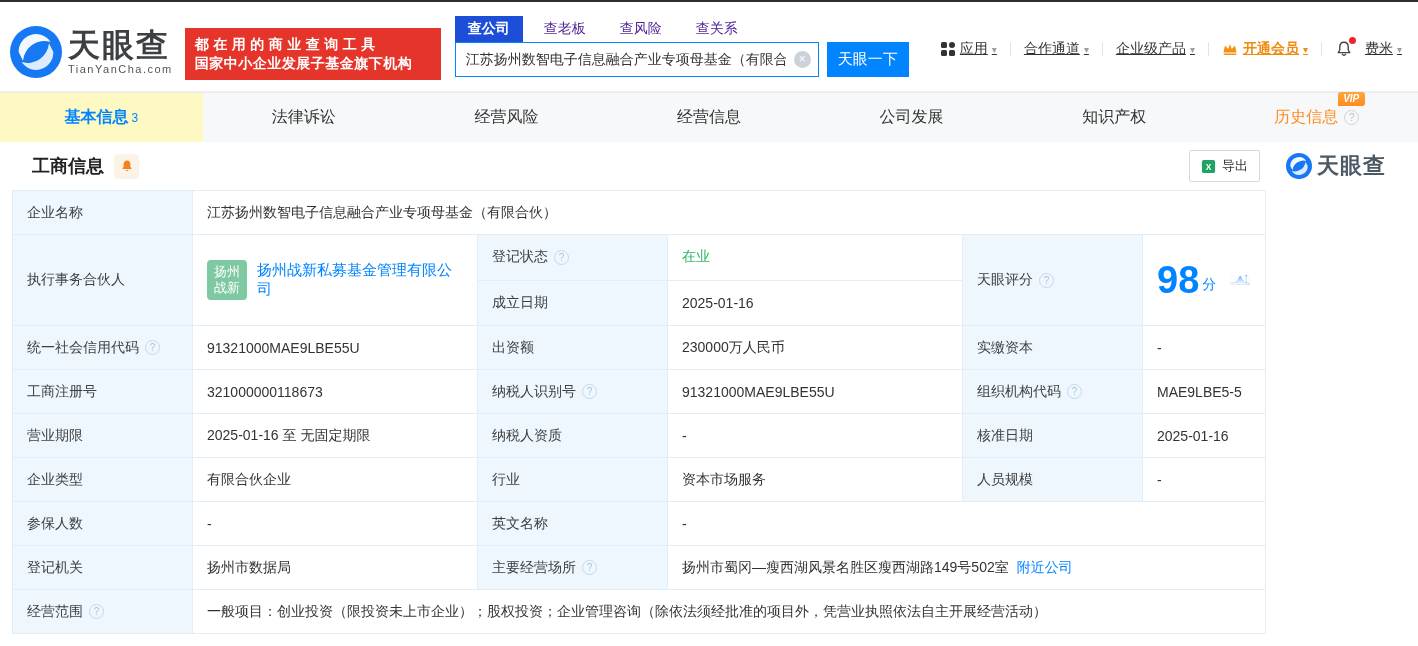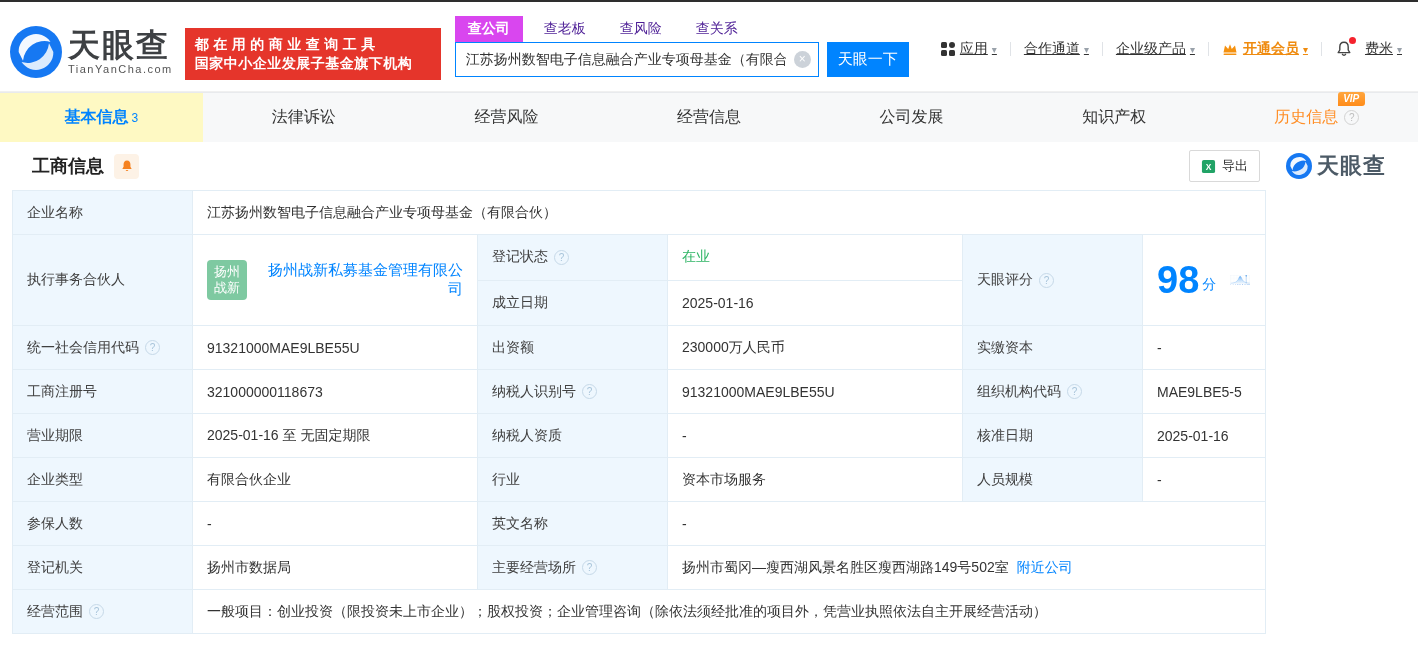--- a/index.html
+++ b/index.html
@@ -18,21 +18,21 @@
   .logo-title { font-size:32px; font-weight:bold; color:#3d4043; letter-spacing:2px; line-height:32px; }
   .logo-sub { font-size:11px; color:#555; letter-spacing:1.5px; margin-top:2px; }
   .slogan { margin:26px 0 0 12px; background:#e5352b; color:#fff; padding:7px 10px; width:256px; }
   .slogan div { font-size:14px; font-weight:bold; line-height:19px; white-space:nowrap; }
   .slogan .l1 { letter-spacing:4.5px; }
   .slogan .l2 { letter-spacing:0.5px; }
 
   .search-block { margin:12px 0 0 14px; }
   .search-tabs { display:flex; align-items:flex-end; height:28px; }
   .search-tab { font-size:14px; color:#4c1d95; padding:4px 13px; cursor:pointer; }
-  .search-tab.active { background:#d946ef; color:#fff; font-weight:bold; }
+  .search-tab.active { background:#1d4ed8; color:#fff; font-weight:bold; }
   .search-tab + .search-tab { margin-left:8px; }
   .search-row { display:flex; align-items:center; }
   .search-input-wrap { position:relative; width:364px; }
   .search-input { width:100%; height:35px; border:1px solid #0084ff; padding:0 32px 0 10px; font-size:14px; color:#333; outline:none; font-family:inherit; }
   .clear-icon { position:absolute; right:8px; top:9px; width:17px; height:17px; border-radius:50%; background:#ccd2d9; color:#fff; font-size:12px; line-height:17px; text-align:center; cursor:pointer; }
   .search-btn { margin-left:8px; width:82px; height:35px; background:#0084ff; color:#fff; font-size:15px; border:none; cursor:pointer; font-family:inherit; }
 
   .top-nav { margin:38px 16px 0 auto; display:flex; align-items:center; font-size:14px; color:#333; white-space:nowrap; }
   .nav-item { display:flex; align-items:center; cursor:pointer;text-decoration:underline; }
   .nav-item .chev { color:#9aa2ab; font-size:10px; margin-left:4px; }
@@ -65,21 +65,21 @@
   .brand-mini .logo-swirl { width:26px; height:26px; }
   .brand-mini-text { font-size:22px; font-weight:bold; color:#4c5a66; letter-spacing:1px; margin-left:5px; }
 
   
   .info-table { width:1254px; margin:0 12px; border-collapse:collapse; table-layout:fixed; font-size:14px; }
   .info-table td { border:1px solid #e2edf5; height:44px; padding:6px 14px; vertical-align:middle; color:#333; }
   .info-table td.lbl { background:#eef7fe; color:#404040; }
   .lbl-inner { display:flex; align-items:center; }
   td.val a { color:#0084ff; text-decoration:none; cursor:pointer; }
   .status-green { color:#2fb565 !important; }
-  .partner-cell { padding:6px 14px;text-align:right; }
+  .partner-cell { padding:6px 14px; }
   .partner { display:flex; align-items:center; }
   .avatar { width:40px; height:40px; border-radius:4px; background:#7ec9a1; color:#fff; font-size:13px; line-height:16px; display:flex; flex-direction:column; align-items:center; justify-content:center; flex:0 0 auto; }
   .partner-name { margin-left:10px; font-size:15px; }
   .score-cell-inner { display:flex; align-items:center; justify-content:flex-start; }
   .score-num { font-size:38px; font-weight:bold; color:#0084ff; line-height:38px; }
   .score-unit { font-size:14px; color:#0084ff; margin:10px 0 0 3px; }
   .score-chart { margin-left:14px; }
   .addr-link { margin-left:8px; }
 </style>
 </head>

